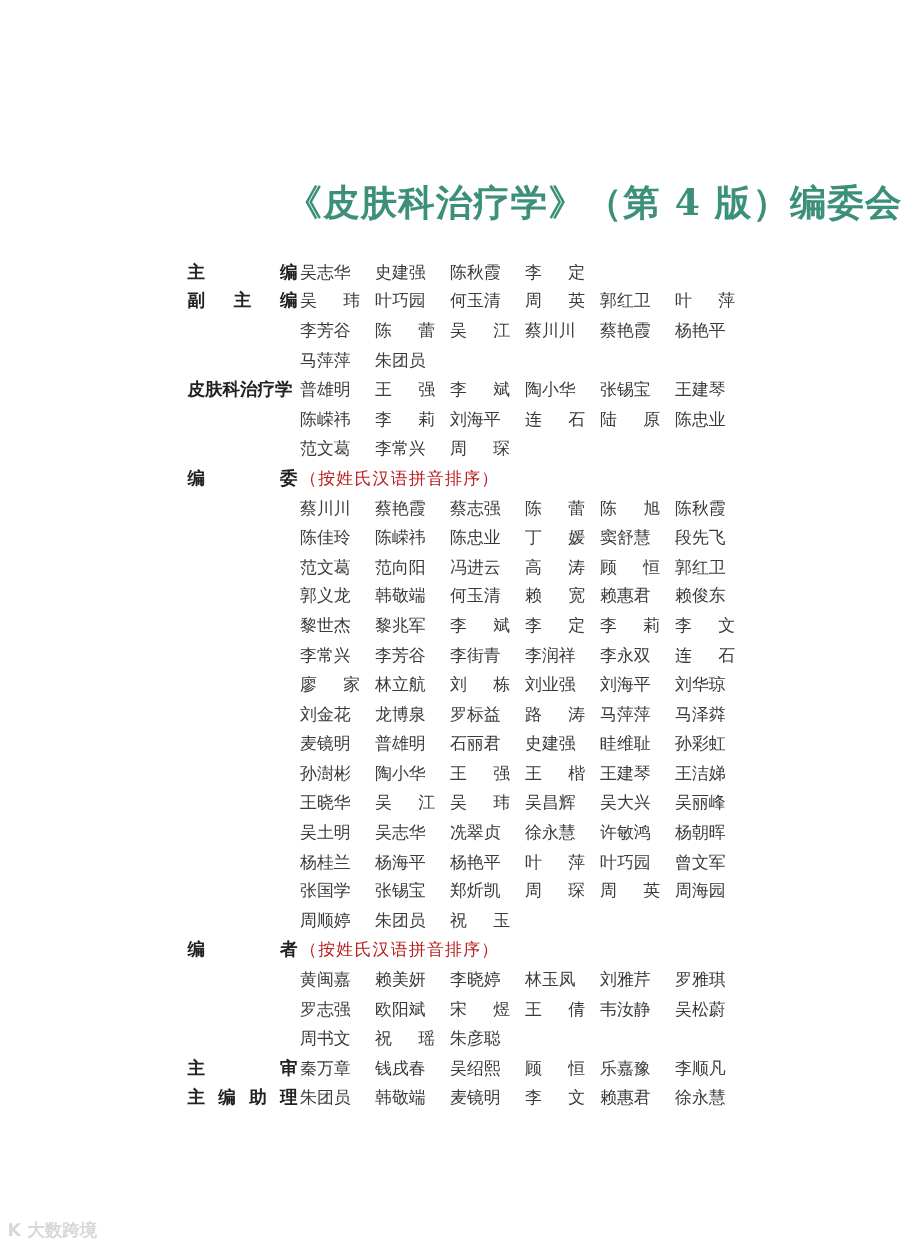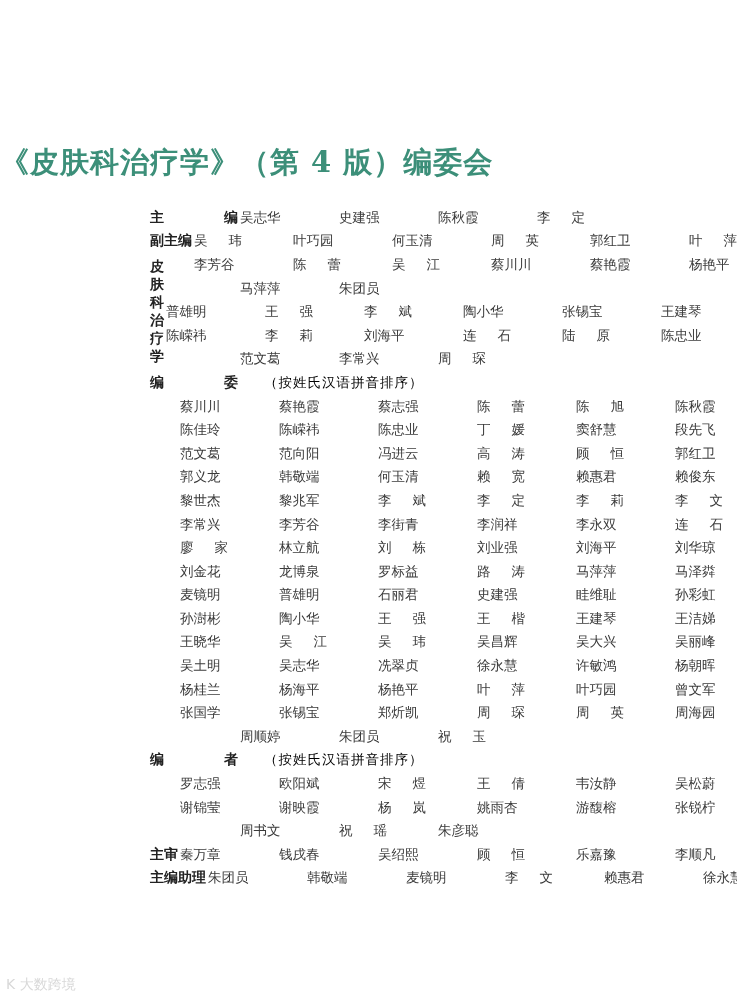--- a/index.html
+++ b/index.html
@@ -1,41 +1,41 @@
 <!DOCTYPE html>
 <html><head>
 <meta charset="utf-8">
 <style>
   html, body { margin: 0; padding: 0; }
   body {
     width: 737px; height: 1000px; background: #ffffff; position: relative; overflow: hidden;
     font-family: "DejaVu Serif", "Liberation Serif", serif; color: #333;
   }
   .title {
-    position: absolute; top: 143px; left: 0; width: 722px; text-align: left;
+    position: absolute; top: 143px; left: 0; width: 722px; text-align: right;
     font-size: 29px; font-weight: bold; color: #3c8f79; letter-spacing: 1px;
     font-family: "DejaVu Serif", serif;
   }
   .section { position: absolute; left: 150px; width: 460px; }
   .row { display: flex; height: 23.6px; align-items: center; }
   .role {
     width: 90px; font-size: 14px; font-weight: bold; color: #222;
     font-family: "DejaVu Sans", "Liberation Sans", sans-serif;
     display: flex; justify-content: space-between; padding-right: 2px; box-sizing: border-box;
   }
   .role.blank { visibility: hidden; }
-  .names { display: flex; gap: 39px; }
+  .names { display: flex; }
   .name {
     width: 60px; font-size: 13.5px; color: #3a3a3a; display: flex; justify-content: space-between;
     padding-right: 12px; box-sizing: border-box; white-space: nowrap;
   }
-  .note { font-size: 13.5px; color: #000000; letter-spacing: 1px; margin-left: 24px; }
+  .note { font-size: 13.5px; color: #b91c1c; letter-spacing: 1px; }
   .watermark {
     position: absolute; left: 6px; bottom: 6px; font-size: 14px; color: #d8d8d8;
-    font-family: "DejaVu Sans", sans-serif; font-weight: normal;
+    font-family: "DejaVu Sans", sans-serif; font-weight: bold;
   }
 </style>
 </head>
 <body>
 
 <div class="title">《皮肤科治疗学》（第 4 版）编委会</div>
 
 <div id="content" class="section" style="top:206px;">
     <div class="row">
       <div class="role">
@@ -448,49 +448,46 @@
         <span>者</span>
       </div>
       <span class="note">（按姓氏汉语拼音排序）</span>
     </div>
     <div class="row">
       <div class="role blank">
         <span>编</span>
         <span>者</span>
       </div>
       <div class="names">
+        <span class="name">黄闽嘉</span>
+        <span class="name">赖美妍</span>
+        <span class="name">李晓婷</span>
+        <span class="name">林玉凤</span>
+        <span class="name">刘雅芹</span>
+        <span class="name">罗雅琪</span>
+      </div>
+    </div>
+    <div class="row">
+      <div class="role blank">
+        <span>编</span>
+        <span>者</span>
+      </div>
+      <div class="names">
         <span class="name">罗志强</span>
         <span class="name">欧阳斌</span>
         <span class="name">
           <span>宋</span>
           <span>煜</span>
         </span>
         <span class="name">
           <span>王</span>
           <span>倩</span>
         </span>
         <span class="name">韦汝静</span>
         <span class="name">吴松蔚</span>
-      </div>
-    </div>
-    <div class="row">
-      <div class="role blank">
-        <span>编</span>
-        <span>者</span>
-      </div>
-      <div class="names">
-        <span class="name">谢锦莹</span>
-        <span class="name">谢映霞</span>
-        <span class="name">
-          <span>杨</span>
-          <span>岚</span>
-        </span>
-        <span class="name">姚雨杏</span>
-        <span class="name">游馥榕</span>
-        <span class="name">张锐柠</span>
       </div>
     </div>
     <div class="row">
       <div class="role blank">
         <span>编</span>
         <span>者</span>
       </div>
       <div class="names">
         <span class="name">周书文</span>
         <span class="name">

